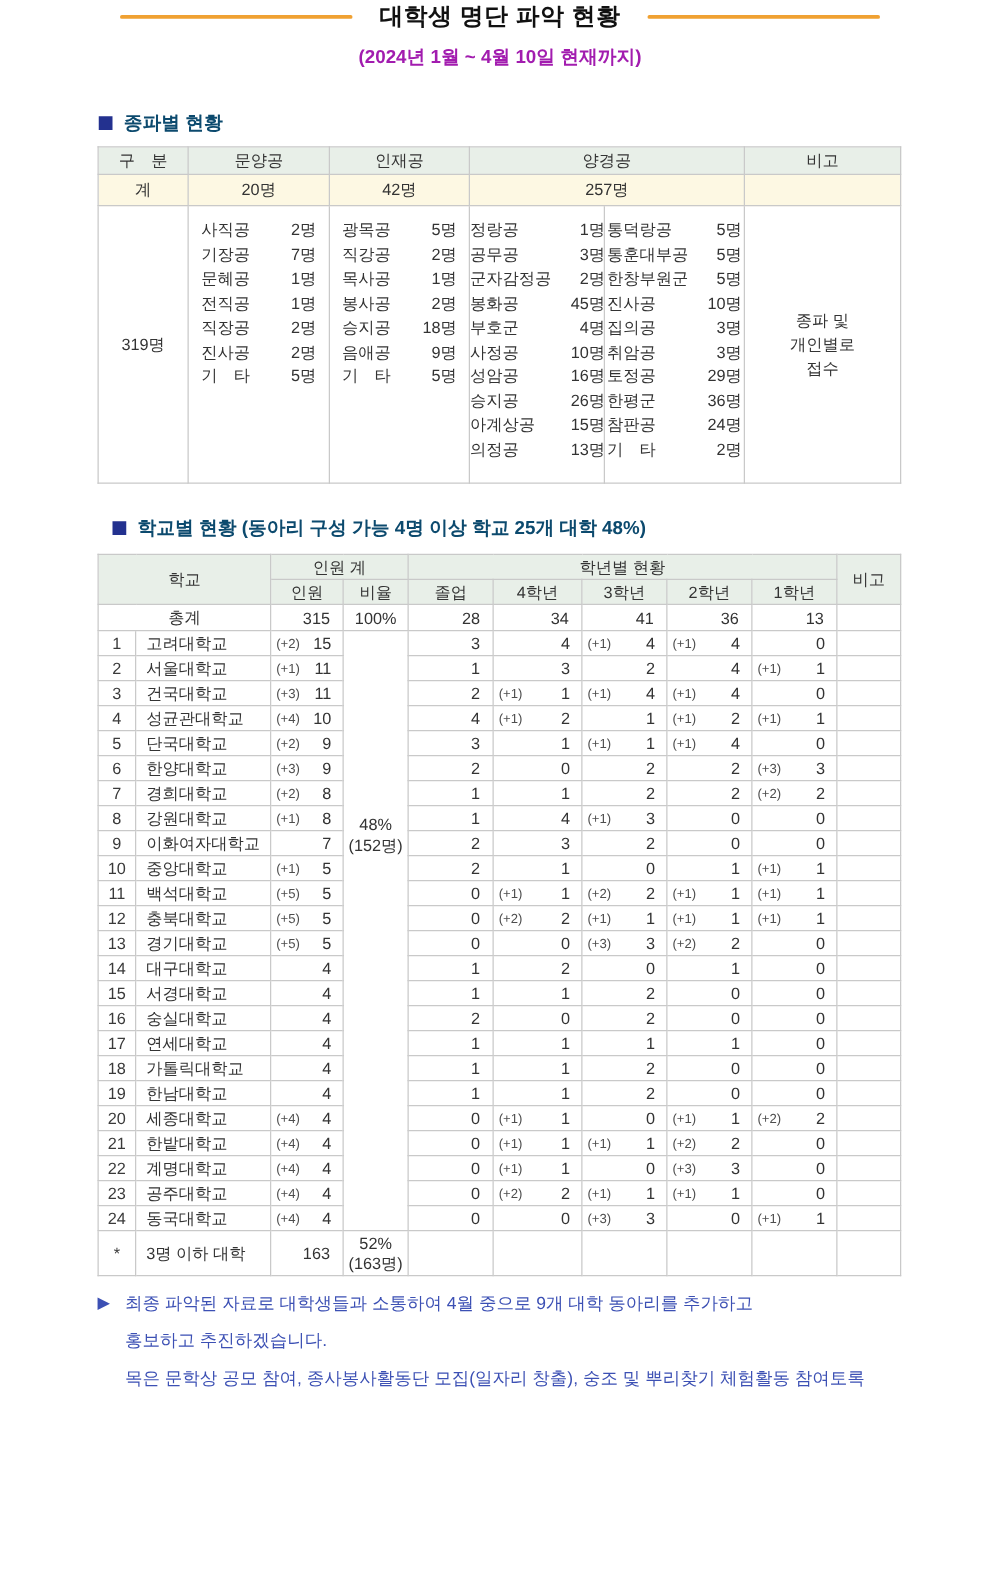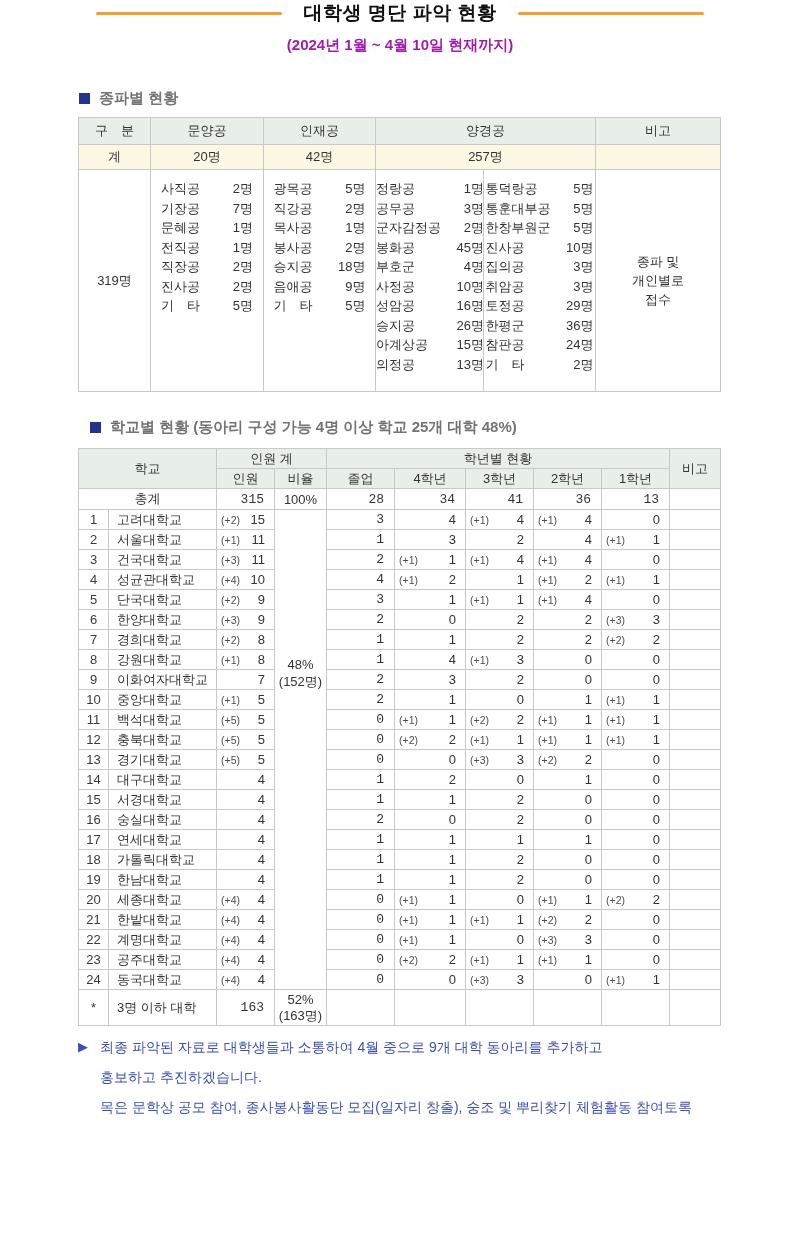--- a/index.html
+++ b/index.html
@@ -7,50 +7,50 @@
   .page { width:800px; height:1257px; background:#fff; overflow:hidden; position:relative; }
   .inner { padding:0 78px; }
 
   
   .title-row { display:flex; align-items:center; justify-content:center; gap:22px; }
   .tline { height:3px; width:186px; background:#f0a132; border-radius:2px; flex:0 0 auto; }
   h1.doc-title { margin:0; font-size:19px; font-weight:700; color:#111; letter-spacing:0.5px; }
   .subtitle { text-align:center; font-size:15px; font-weight:700; color:#a21caf; margin-top:10px; }
 
   
-  .sec-head { display:flex; align-items:center; gap:9px; font-size:15px; font-weight:700; color:#737373; margin:0; }
+  .sec-head { display:flex; align-items:center; gap:9px; font-size:15px; font-weight:700; color:#0c4a6e; margin:0; }
   .sec1 { margin:34px 0 9px 1px; }
   .sec2 { margin:26px 0 11px 12px; }
   .bullet-sq { width:11px; height:11px; background:#23318f; display:inline-block; flex:0 0 auto; }
 
   
   table { border-collapse:collapse; table-layout:fixed; width:642px; }
   th, td { border:1px solid #c9c9c9; font-size:13px; font-weight:400; color:#333; padding:0; }
   th { background:#e8efe8; text-align:center; }
 
   
-  .t1 .hrow th { height:27px; }
+  .t1 .hrow th { height:22px; }
   .t1 .crow td { background:#fdf8e3; height:25px; text-align:center; }
   .t1 .brow td { height:222px; vertical-align:top; }
   .t1 .brow td.vmid { vertical-align:middle; text-align:center; }
   .plist { margin:9px auto 0; display:flex; flex-direction:column; }
   .plist.w90  { width:92px; }
   .plist.w106 { width:108px; }
   .plist .li { display:flex; justify-content:space-between; line-height:19.5px; }
   .note-cell { text-align:center; line-height:19px; }
   .note-cell span { display:block; }
 
   
   .t2 th { height:20px; }
   .t2 td { height:20px; }
   .t2 .sum-row td { height:21px; }
   .ctr { text-align:center; }
   .cno { text-align:center; color:#3a3a3a; }
   .cschool { text-align:left; padding-left:8px; }
-  .cnum { text-align:right; padding-right:10px;font-family:Liberation Mono, monospace; }
+  .cnum { text-align:right; padding-right:10px; }
   .csplit { }
   .csplit .flexwrap { display:flex; justify-content:space-between; align-items:center; height:100%; }
   .csplit .add { font-size:10.5px; color:#4d4d4d; padding-left:4px; }
   .csplit .num { padding-right:9px; }
   .cratio { vertical-align:top; text-align:center; padding-top:146px; line-height:17px; }
   .star-row td { height:36px; }
   .cratio2 { text-align:center; line-height:16px; }
   .cbigo { }
 
   

